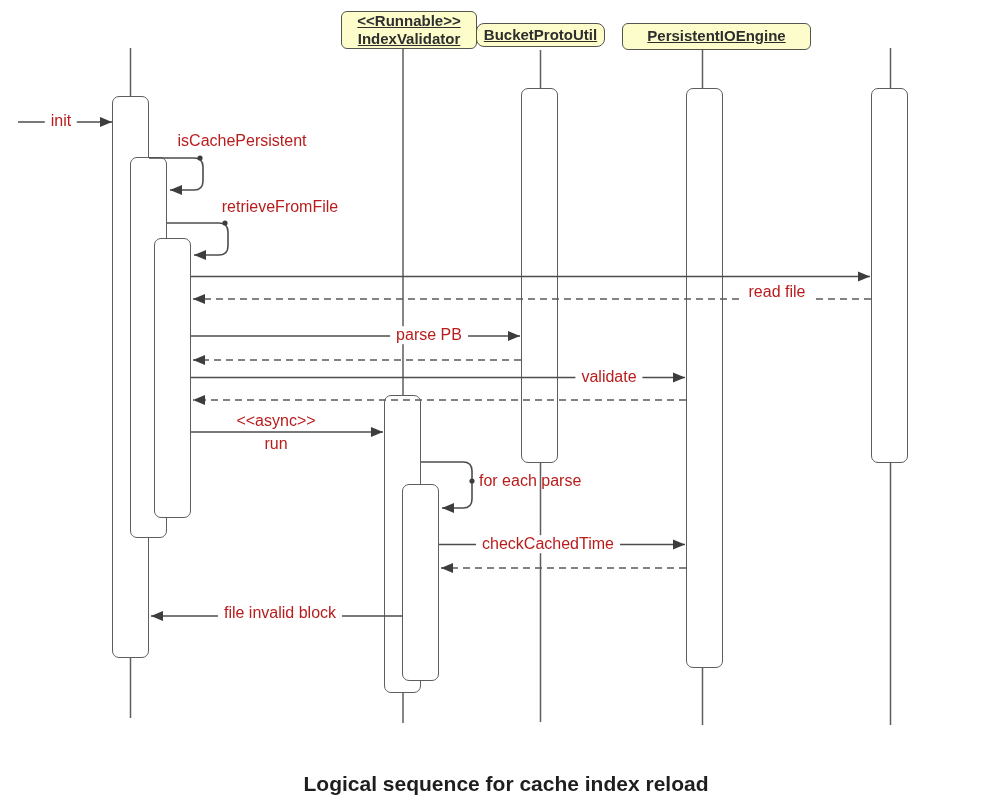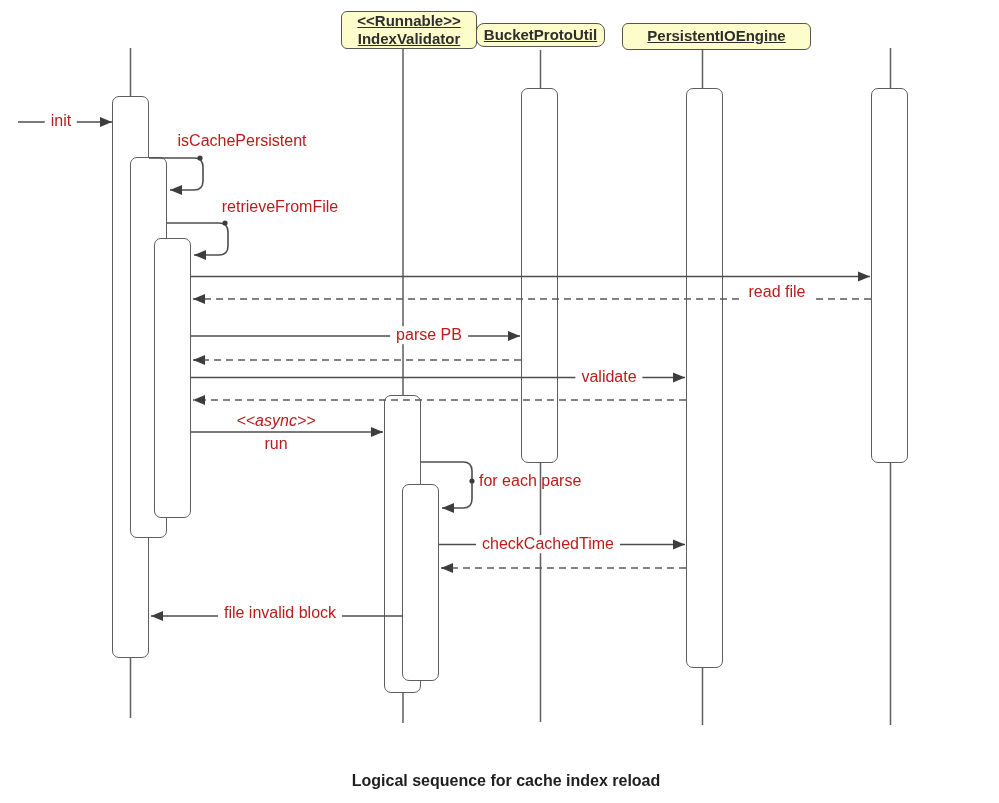--- a/index.html
+++ b/index.html
@@ -26,21 +26,21 @@
 
   .msg-label {
     position:absolute; font-size:16px; color:#b91c1c; white-space:nowrap;
     transform:translate(-50%,-50%); line-height:1.1;
   }
   .msg-label.on-line { background:#ffffff; padding:0 6px; }
   .msg-label.left-anchor { transform:translate(0,-50%); }
 
   .diagram-title {
     position:absolute; left:506px; top:772px; transform:translateX(-50%);
-    font-size:16px; font-weight:700; color:#1e1e1e; white-space:nowrap;
+    font-size:21px; font-weight:700; color:#1e1e1e; white-space:nowrap;
   }
 </style>
 </head>
 <body>
 
 <div class="canvas">
 
   <div class="layer">
     <div class="activation" style="left:112px; top:96px; width:37px; height:562px;"></div>
     <div class="activation" style="left:130px; top:157px; width:37px; height:381px;"></div>
@@ -111,20 +111,20 @@
   <div class="participant" style="left:622px; top:23px; width:189px; height:27px;">
     <span>PersistentIOEngine</span>
   </div>
 
   <div class="msg-label on-line" style="left:61px; top:121px;">init</div>
   <div class="msg-label" style="left:201px; top:141px;margin-left:41px;">isCachePersistent</div>
   <div class="msg-label" style="left:280px; top:207px;">retrieveFromFile</div>
   <div class="msg-label on-line" style="left:777px; top:292px;">read file</div>
   <div class="msg-label on-line" style="left:429px; top:335px;">parse PB</div>
   <div class="msg-label on-line" style="left:589px; top:377px;margin-left:20px;">validate</div>
-  <div class="msg-label" style="left:276px; top:421px;font-style:italic;">&lt;&lt;async&gt;&gt;</div>
+  <div class="msg-label" style="left:276px; top:421px;">&lt;&lt;async&gt;&gt;</div>
   <div class="msg-label" style="left:276px; top:444px;">run</div>
   <div class="msg-label left-anchor" style="left:479px; top:481px;">for each parse</div>
   <div class="msg-label on-line" style="left:548px; top:544px;">checkCachedTime</div>
   <div class="msg-label on-line" style="left:280px; top:613px;">file invalid block</div>
 
   <div class="diagram-title">Logical sequence for cache index reload</div>
 </div>
 
 </body></html>

